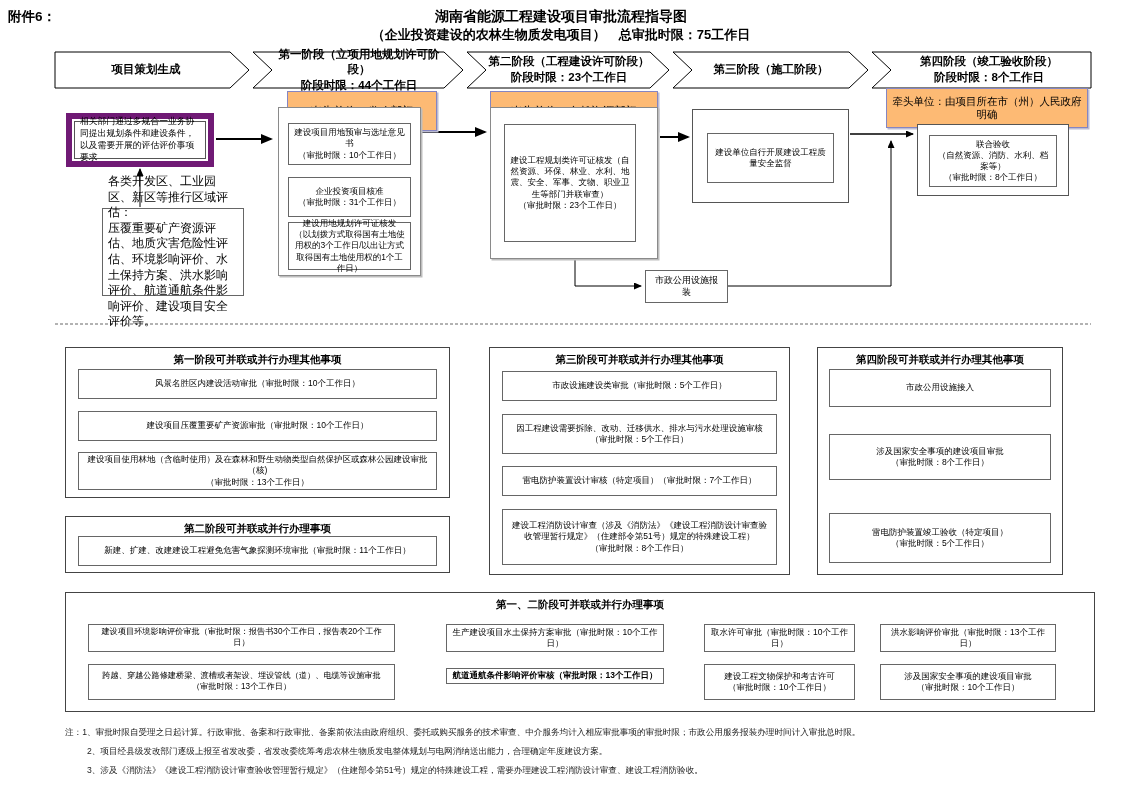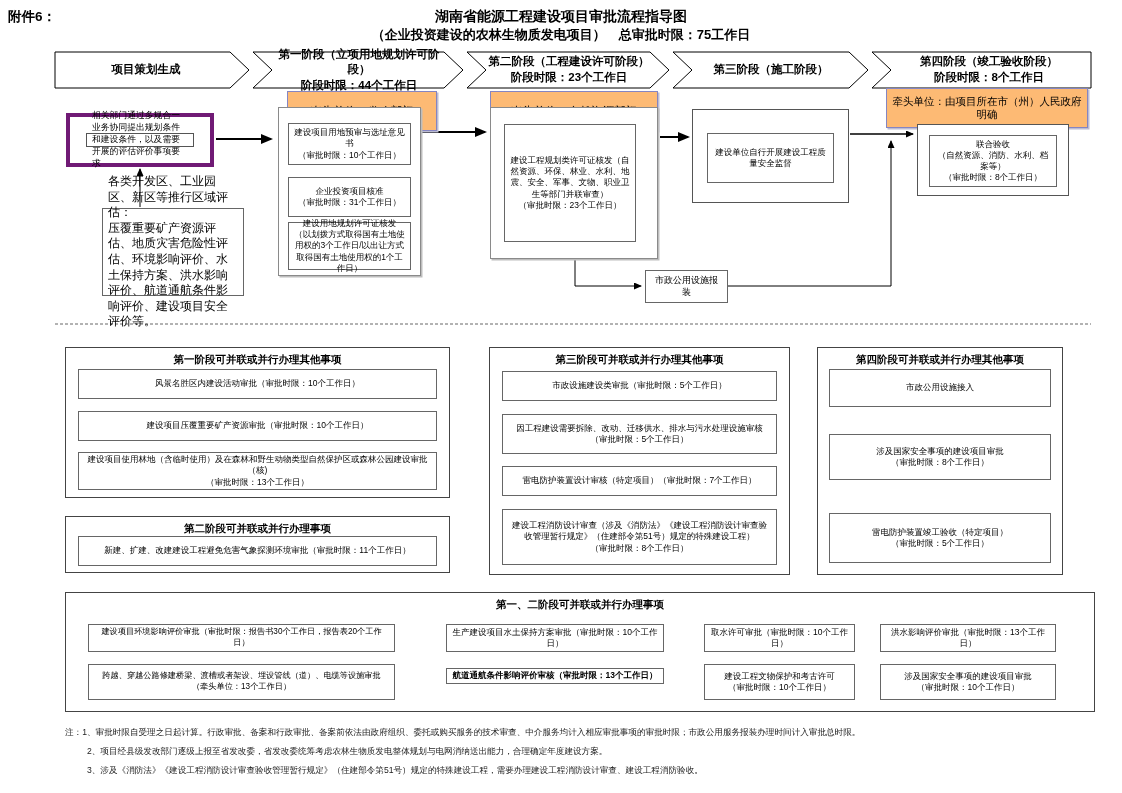--- a/index.html
+++ b/index.html
@@ -10,21 +10,21 @@
   .hdr-sub{position:absolute;left:0;top:26px;width:1122px;text-align:center;font-size:13px;font-weight:bold;}
   .chev-label{position:absolute;display:flex;align-items:center;justify-content:center;text-align:center;
               font-size:11.5px;font-weight:bold;white-space:pre-line;line-height:1.35;}
   .lead{position:absolute;border:1px solid #8585c2;box-shadow:1.5px 1.5px 0 #bcbcd2;background:#fdba74;
         display:flex;align-items:center;justify-content:center;text-align:center;font-size:11px;line-height:1.25;
         box-sizing:border-box;padding:19px 4px;white-space:pre-line;}
   .container{position:absolute;border:1px solid #8a8a8a;box-shadow:1.5px 1.5px 0 #bdbdbd;background:#fff;box-sizing:border-box;}
   .box{position:absolute;border:1px solid #666;background:#fff;display:flex;align-items:center;justify-content:center;
        text-align:center;font-size:8.5px;line-height:1.3;padding:2px 5px;box-sizing:border-box;white-space:pre-line;}
   .box.left{justify-content:flex-start;text-align:left;}
-  .dbl-outer{position:absolute;border:4px solid #701a75;background:#fff;padding:16px;box-sizing:border-box;}
+  .dbl-outer{position:absolute;border:6px solid #701a75;background:#fff;padding:2px;box-sizing:border-box;}
   .dbl-inner{border:1px solid #555;width:100%;height:100%;display:flex;align-items:center;justify-content:center;
              text-align:left;font-size:8.8px;line-height:1.35;padding:3px 5px;box-sizing:border-box;}
   .section{position:absolute;border:1px solid #444;background:#fff;box-sizing:border-box;}
   .section-title{position:absolute;left:0;width:100%;text-align:center;font-size:10.5px;font-weight:bold;}
   .note{position:absolute;font-size:8.6px;line-height:1.3;color:#222;white-space:nowrap;}
   svg{position:absolute;left:0;top:0;}
 </style>
 </head>
 <body>
 
@@ -135,21 +135,21 @@
 （审批时限：5个工作日）</div>
 
   <div class="section" style="left:65px;top:592px;width:1030px;height:120px;">
     <div class="section-title" style="top:5px;">第一、二阶段可并联或并行办理事项</div>
   </div>
   <div class="box" style="left:88px;top:624px;width:307px;height:28px;font-size:8.2px;">建设项目环境影响评价审批（审批时限：报告书30个工作日，报告表20个工作日）</div>
   <div class="box" style="left:446px;top:624px;width:218px;height:28px;">生产建设项目水土保持方案审批（审批时限：10个工作日）</div>
   <div class="box" style="left:704px;top:624px;width:151px;height:28px;">取水许可审批（审批时限：10个工作日）</div>
   <div class="box" style="left:880px;top:624px;width:176px;height:28px;">洪水影响评价审批（审批时限：13个工作日）</div>
   <div class="box" style="left:88px;top:664px;width:307px;height:36px;font-size:8.2px;">跨越、穿越公路修建桥梁、渡槽或者架设、埋设管线（道）、电缆等设施审批
-（牵头单位：13个工作日）</div>
+（审批时限：13个工作日）</div>
   <div class="box" style="left:446px;top:668px;width:218px;height:16px;font-weight:bold;">航道通航条件影响评价审核（审批时限：13个工作日）</div>
   <div class="box" style="left:704px;top:664px;width:151px;height:36px;">建设工程文物保护和考古许可
 （审批时限：10个工作日）</div>
   <div class="box" style="left:880px;top:664px;width:176px;height:36px;">涉及国家安全事项的建设项目审批
 （审批时限：10个工作日）</div>
 
   <div class="note" style="left:65px;top:727px;">注：1、审批时限自受理之日起计算。行政审批、备案和行政审批、备案前依法由政府组织、委托或购买服务的技术审查、中介服务均计入相应审批事项的审批时限；市政公用服务报装办理时间计入审批总时限。</div>
   <div class="note" style="left:87px;top:746px;">2、项目经县级发改部门逐级上报至省发改委，省发改委统筹考虑农林生物质发电整体规划与电网消纳送出能力，合理确定年度建设方案。</div>
   <div class="note" style="left:87px;top:765px;">3、涉及《消防法》《建设工程消防设计审查验收管理暂行规定》（住建部令第51号）规定的特殊建设工程，需要办理建设工程消防设计审查、建设工程消防验收。</div>
 

